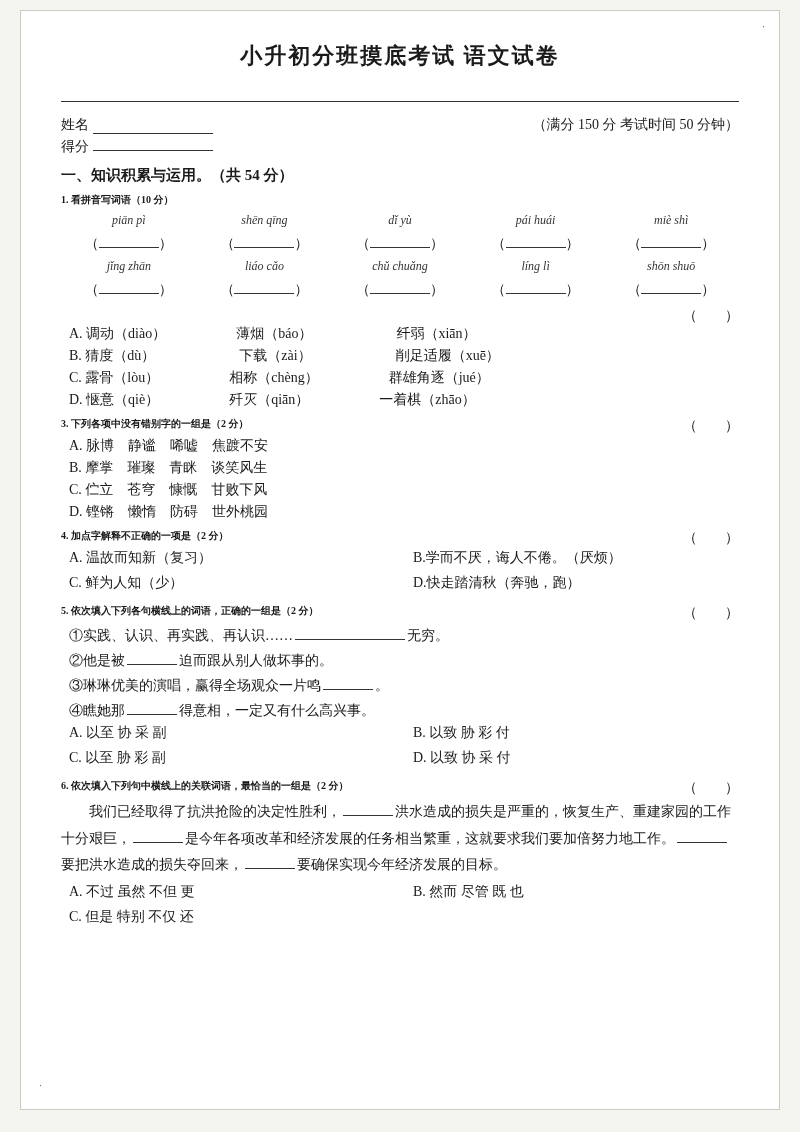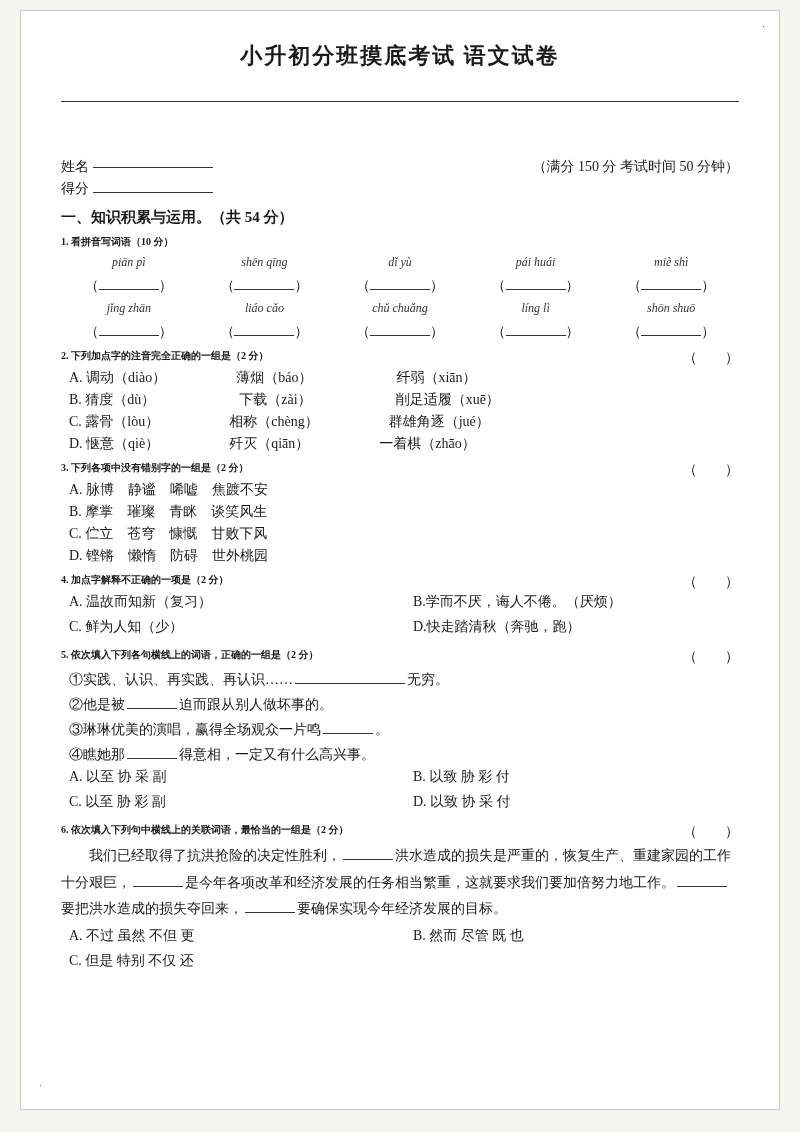--- a/index.html
+++ b/index.html
@@ -33,23 +33,22 @@
     }
     .header-row {
       display: flex;
       justify-content: space-between;
       align-items: baseline;
       margin-bottom: 4px;
       font-size: 14px;
     }
     .header-left {
       display: flex;
-      align-items: center;
+      align-items: flex-end;
       gap: 4px;
-      margin-top: 42px;
     }
     .underline-field {
       display: inline-block;
       width: 120px;
       border-bottom: 1px solid #333;
       margin-right: 4px;
     }
     .header-center {
       font-size: 14px;
       margin-left: 60px;
@@ -197,21 +196,20 @@
   <div class="bracket-row">
     <div class="bracket-cell">（<span class="bracket-inner"></span>）</div>
     <div class="bracket-cell">（<span class="bracket-inner"></span>）</div>
     <div class="bracket-cell">（<span class="bracket-inner"></span>）</div>
     <div class="bracket-cell">（<span class="bracket-inner"></span>）</div>
     <div class="bracket-cell">（<span class="bracket-inner"></span>）</div>
   </div>
 
   <div class="clearfix" style="margin-top:8px;">
     <span class="question-right">（　　）</span>
-    <div class="question-title">2. 下列加点字的注音完全正确的一组是（2 分）</div>
   </div>
   <div class="option-row">A. 调动（diào）　　　　　薄烟（báo）　　　　　　纤弱（xiān）</div>
   <div class="option-row">B. 猜度（dù）　　　　　　下载（zài）　　　　　　削足适履（xuē）</div>
   <div class="option-row">C. 露骨（lòu）　　　　　相称（chèng）　　　　　群雄角逐（jué）</div>
   <div class="option-row">D. 惬意（qiè）　　　　　歼灭（qiān）　　　　　一着棋（zhāo）</div>
 
   <div class="clearfix" style="margin-top:8px;">
     <span class="question-right">（　　）</span>
     <div class="question-title">3. 下列各项中没有错别字的一组是（2 分）</div>
   </div>

